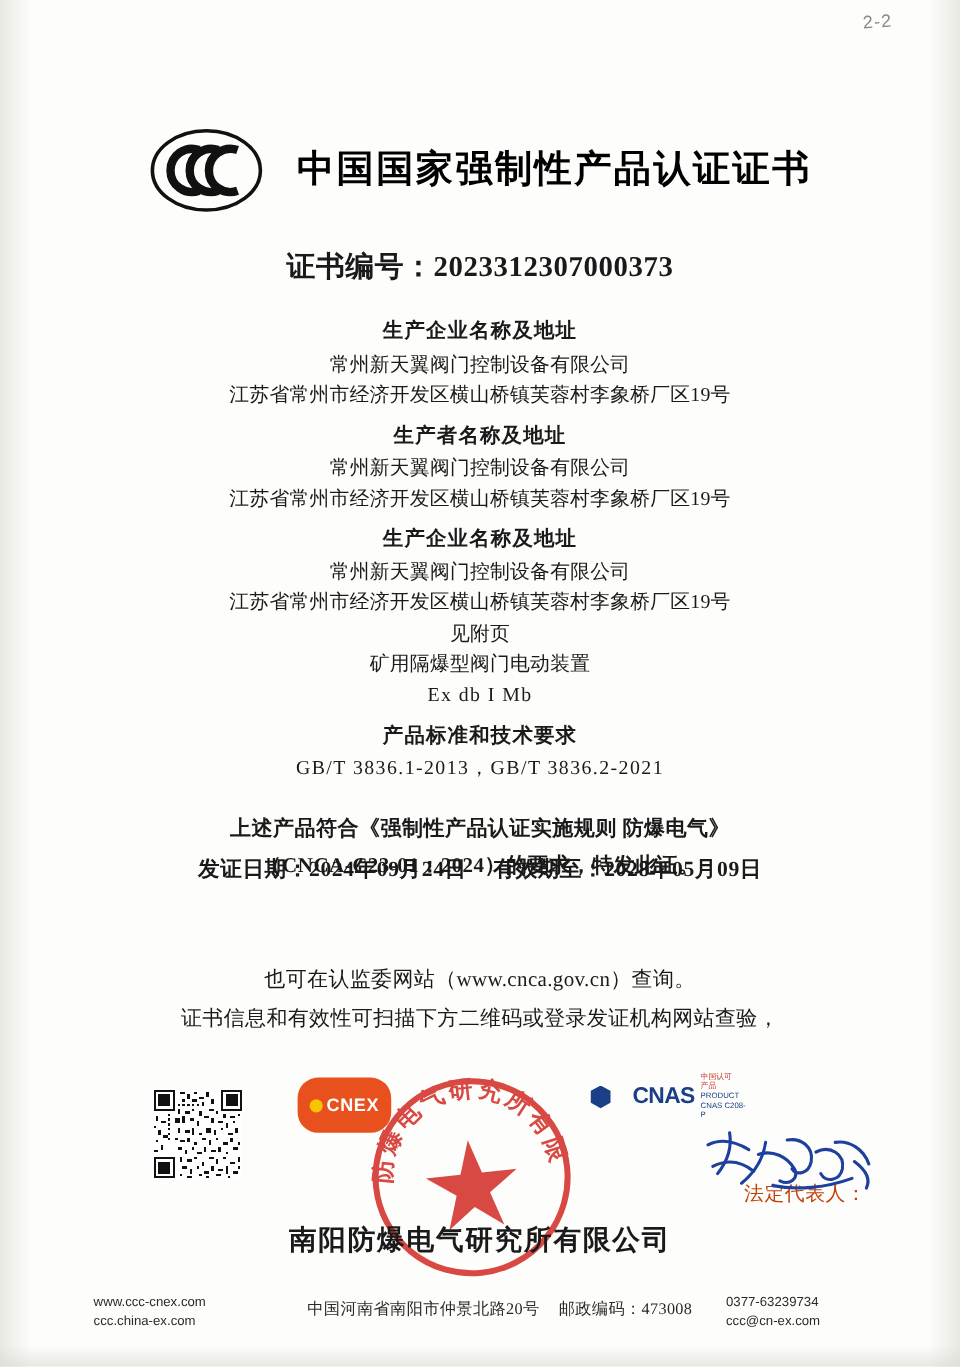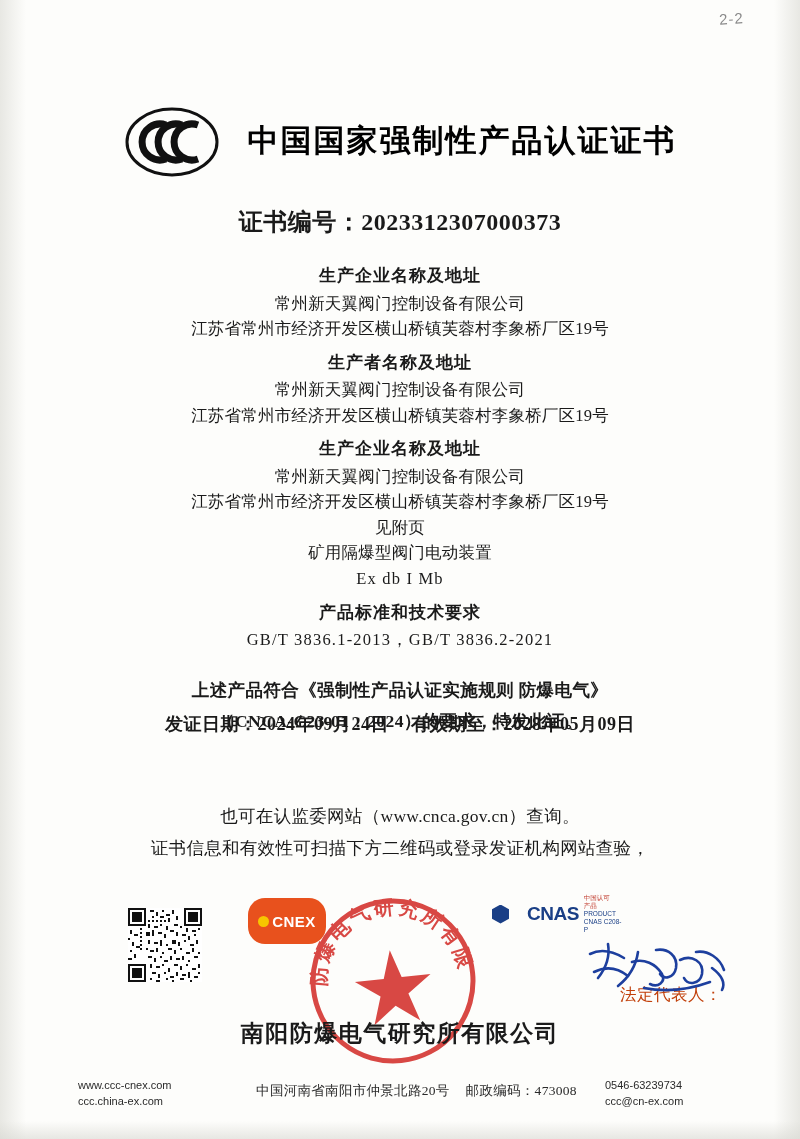--- a/index.html
+++ b/index.html
@@ -524,18 +524,18 @@
 
   <div class="footer">
     <div class="col-left">
       <div>www.ccc-cnex.com</div>
       <div>ccc.china-ex.com</div>
     </div>
     <div class="col-mid">
       <span>中国河南省南阳市仲景北路20号</span><span class="sp"></span><span>邮政编码：</span><span>473008</span>
     </div>
     <div class="col-right">
-      <div>0546-63239734</div>
+      <div>0377-63239734</div>
       <div>ccc@cn-ex.com</div>
     </div>
   </div>
 
 </div>
 
 </body></html>

